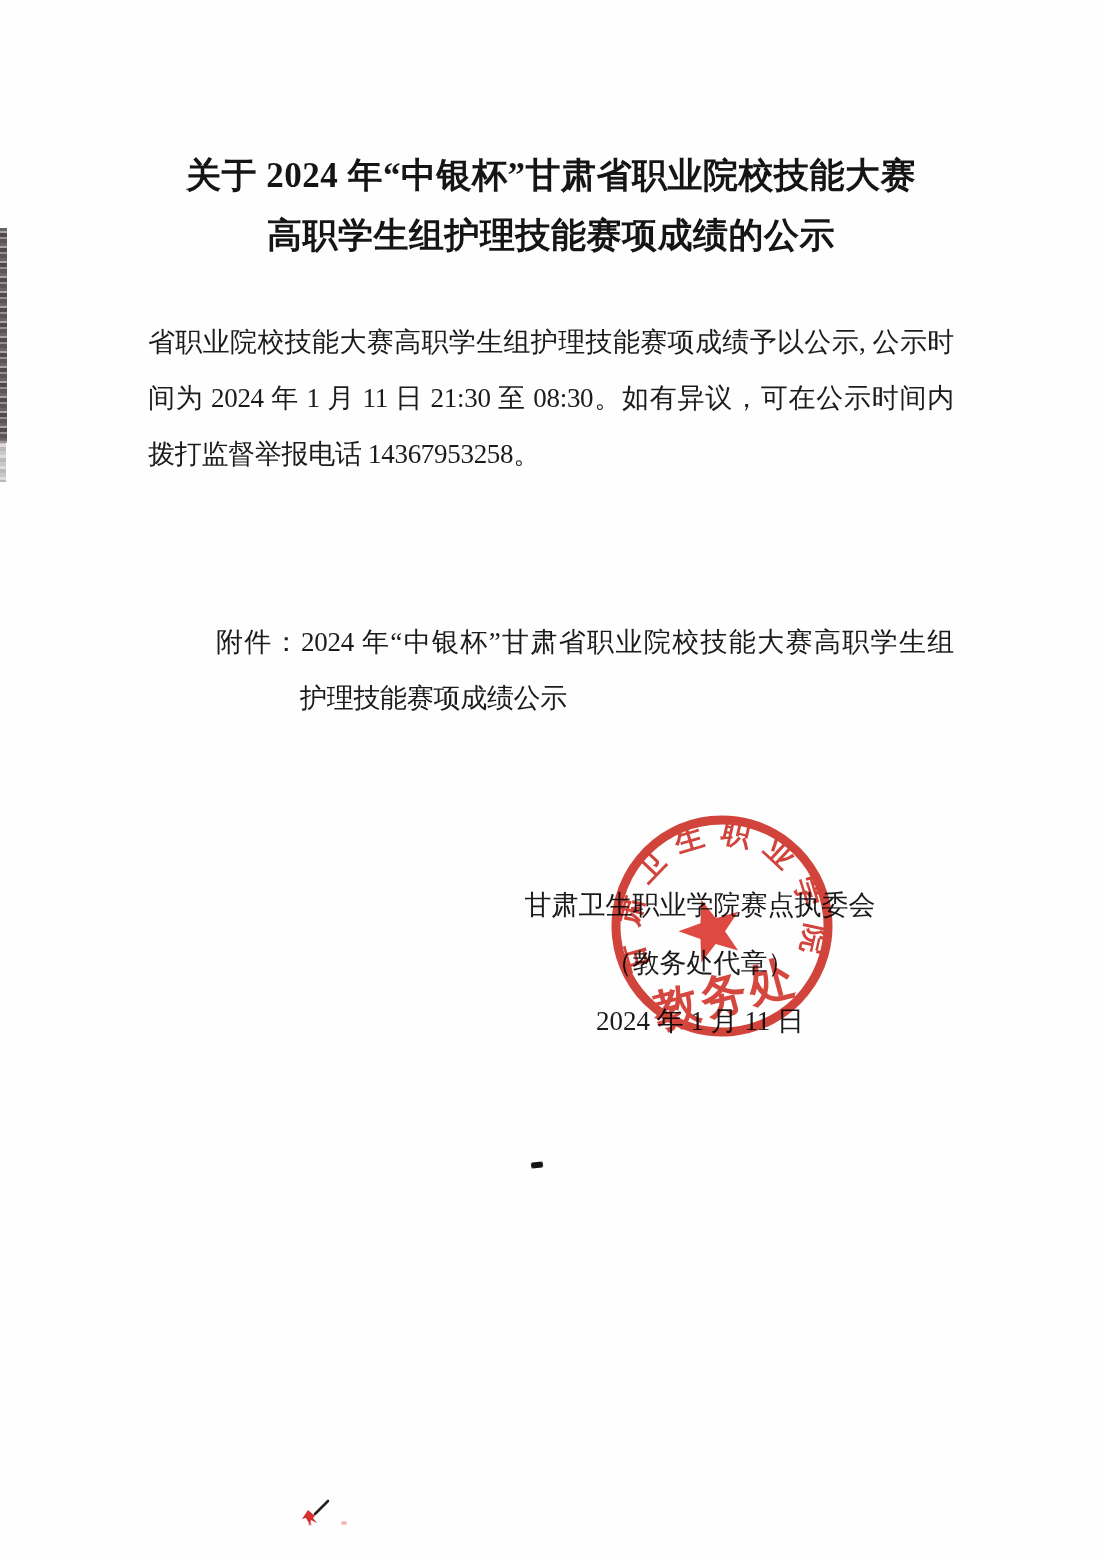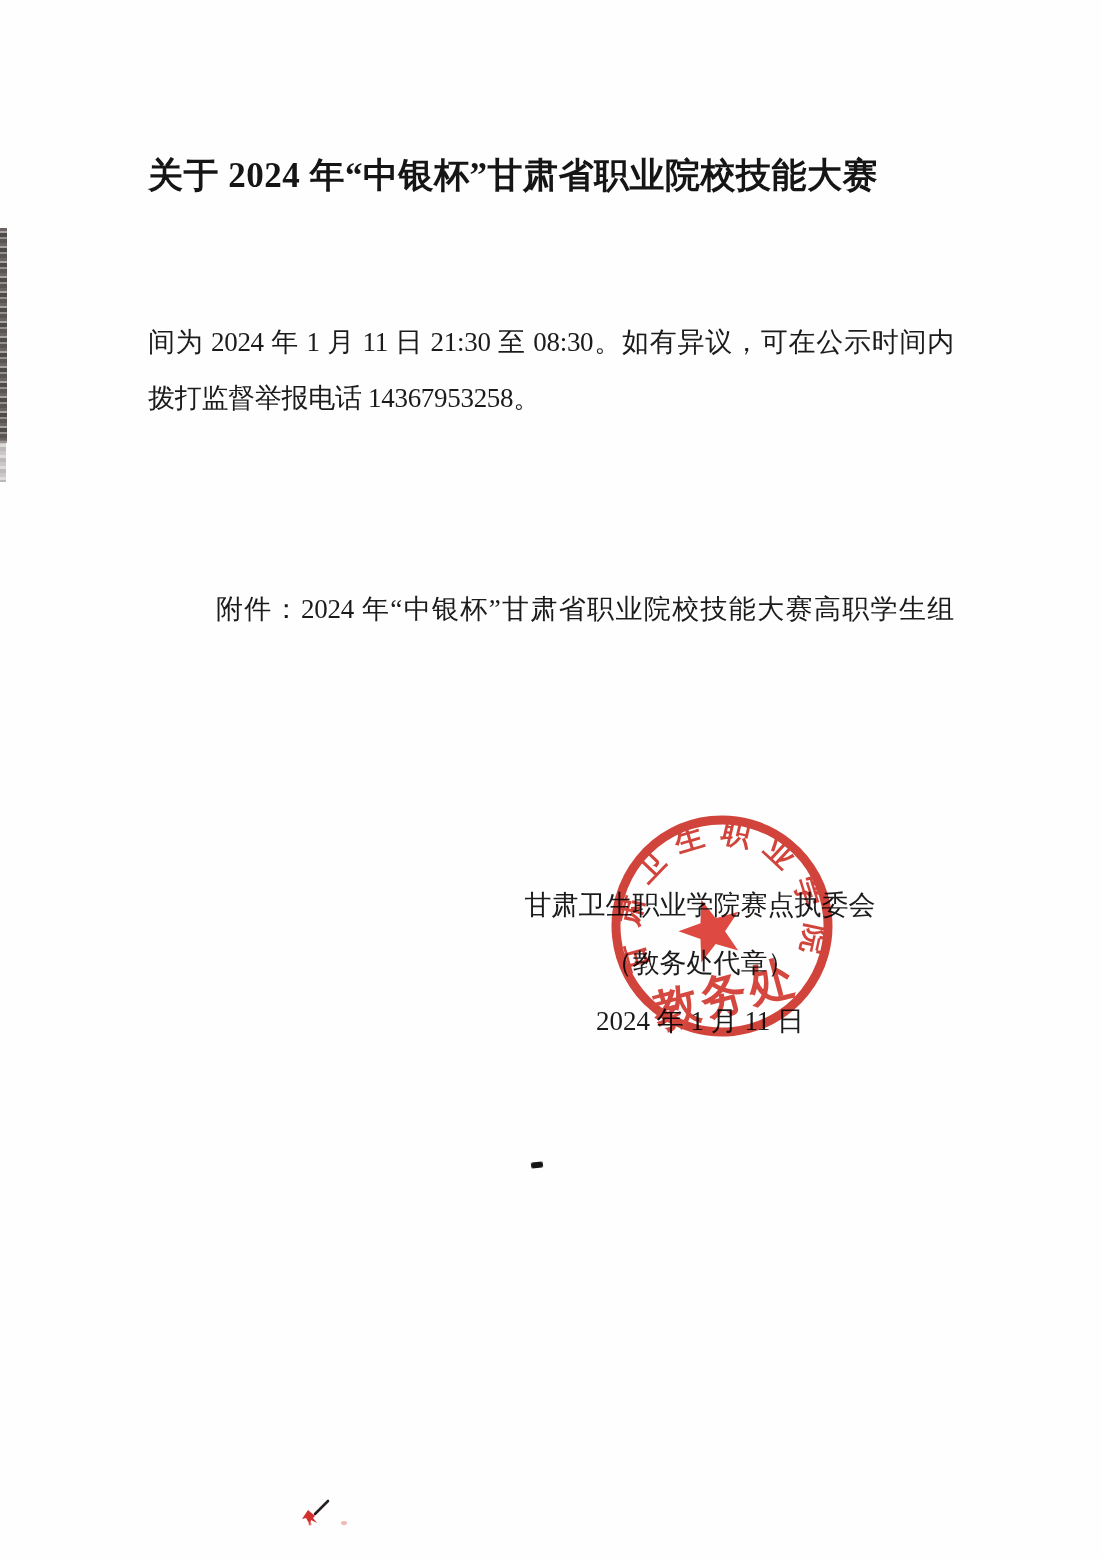--- a/index.html
+++ b/index.html
@@ -10,21 +10,21 @@
     background: #fefefe;
     overflow: hidden;
     font-family: "Liberation Serif", "DejaVu Serif", serif;
     color: #1d1d1d;
   }
 
   
   .title {
     position: absolute;
     left: 148px; top: 146px; width: 806px;
-    text-align: left;
+    text-align: center;
     font-size: 35px;
     font-weight: 700;
     line-height: 60px;
     letter-spacing: 0.5px;
     color: #151515;
   }
 
   
   .bodypar {
     position: absolute;
@@ -34,21 +34,21 @@
     letter-spacing: -0.3px;
     color: #1b1b1b;
   }
   .bodypar .bl { text-align: justify; text-align-last: justify; }
   .bodypar .bl.first { text-indent: 74px; }
   .bodypar .bl.last { text-align-last: left; }
 
   
   .attach {
     position: absolute;
-    left: 148px; top: 581px; width: 806px;
+    left: 148px; top: 614px; width: 806px;
     font-size: 27px;
     line-height: 56px;
     letter-spacing: -0.3px;
     color: #1b1b1b;
   }
   .attach .al1 { text-indent: 68px; text-align: justify; text-align-last: justify; }
   .attach .al2 { margin-left: 152px; }
 
   
   .sig {
@@ -120,29 +120,32 @@
 </head>
 <body>
 
 <div class="page">
 
   <div class="edge-strip"></div>
   <div class="edge-strip-fade"></div>
 
   <div class="title">
     <div>关于 2024 年“中银杯”甘肃省职业院校技能大赛</div>
+    <div>高职学生组护理技能赛项成绩的公示</div>
   </div>
 
   <div class="bodypar">
+    <div class="bl">省职业院校技能大赛高职学生组护理技能赛项成绩予以公示, 公示时</div>
     <div class="bl">间为 2024 年 1 月 11 日 21:30 至 08:30。如有异议，可在公示时间内</div>
     <div class="bl last">拨打监督举报电话 14367953258。</div>
   </div>
 
   <div class="attach">
     <div class="al1">附件：2024 年“中银杯”甘肃省职业院校技能大赛高职学生组</div>
+    <div class="al2">护理技能赛项成绩公示</div>
   </div>
 
   <div class="sig">
     <div>甘肃卫生职业学院赛点执委会</div>
     <div>（教务处代章）</div>
     <div>2024 年 1 月 11 日</div>
   </div>
 
   <svg class="stamp" viewBox="0 0 240 240">
     <g transform="rotate(-6 120 120)">

